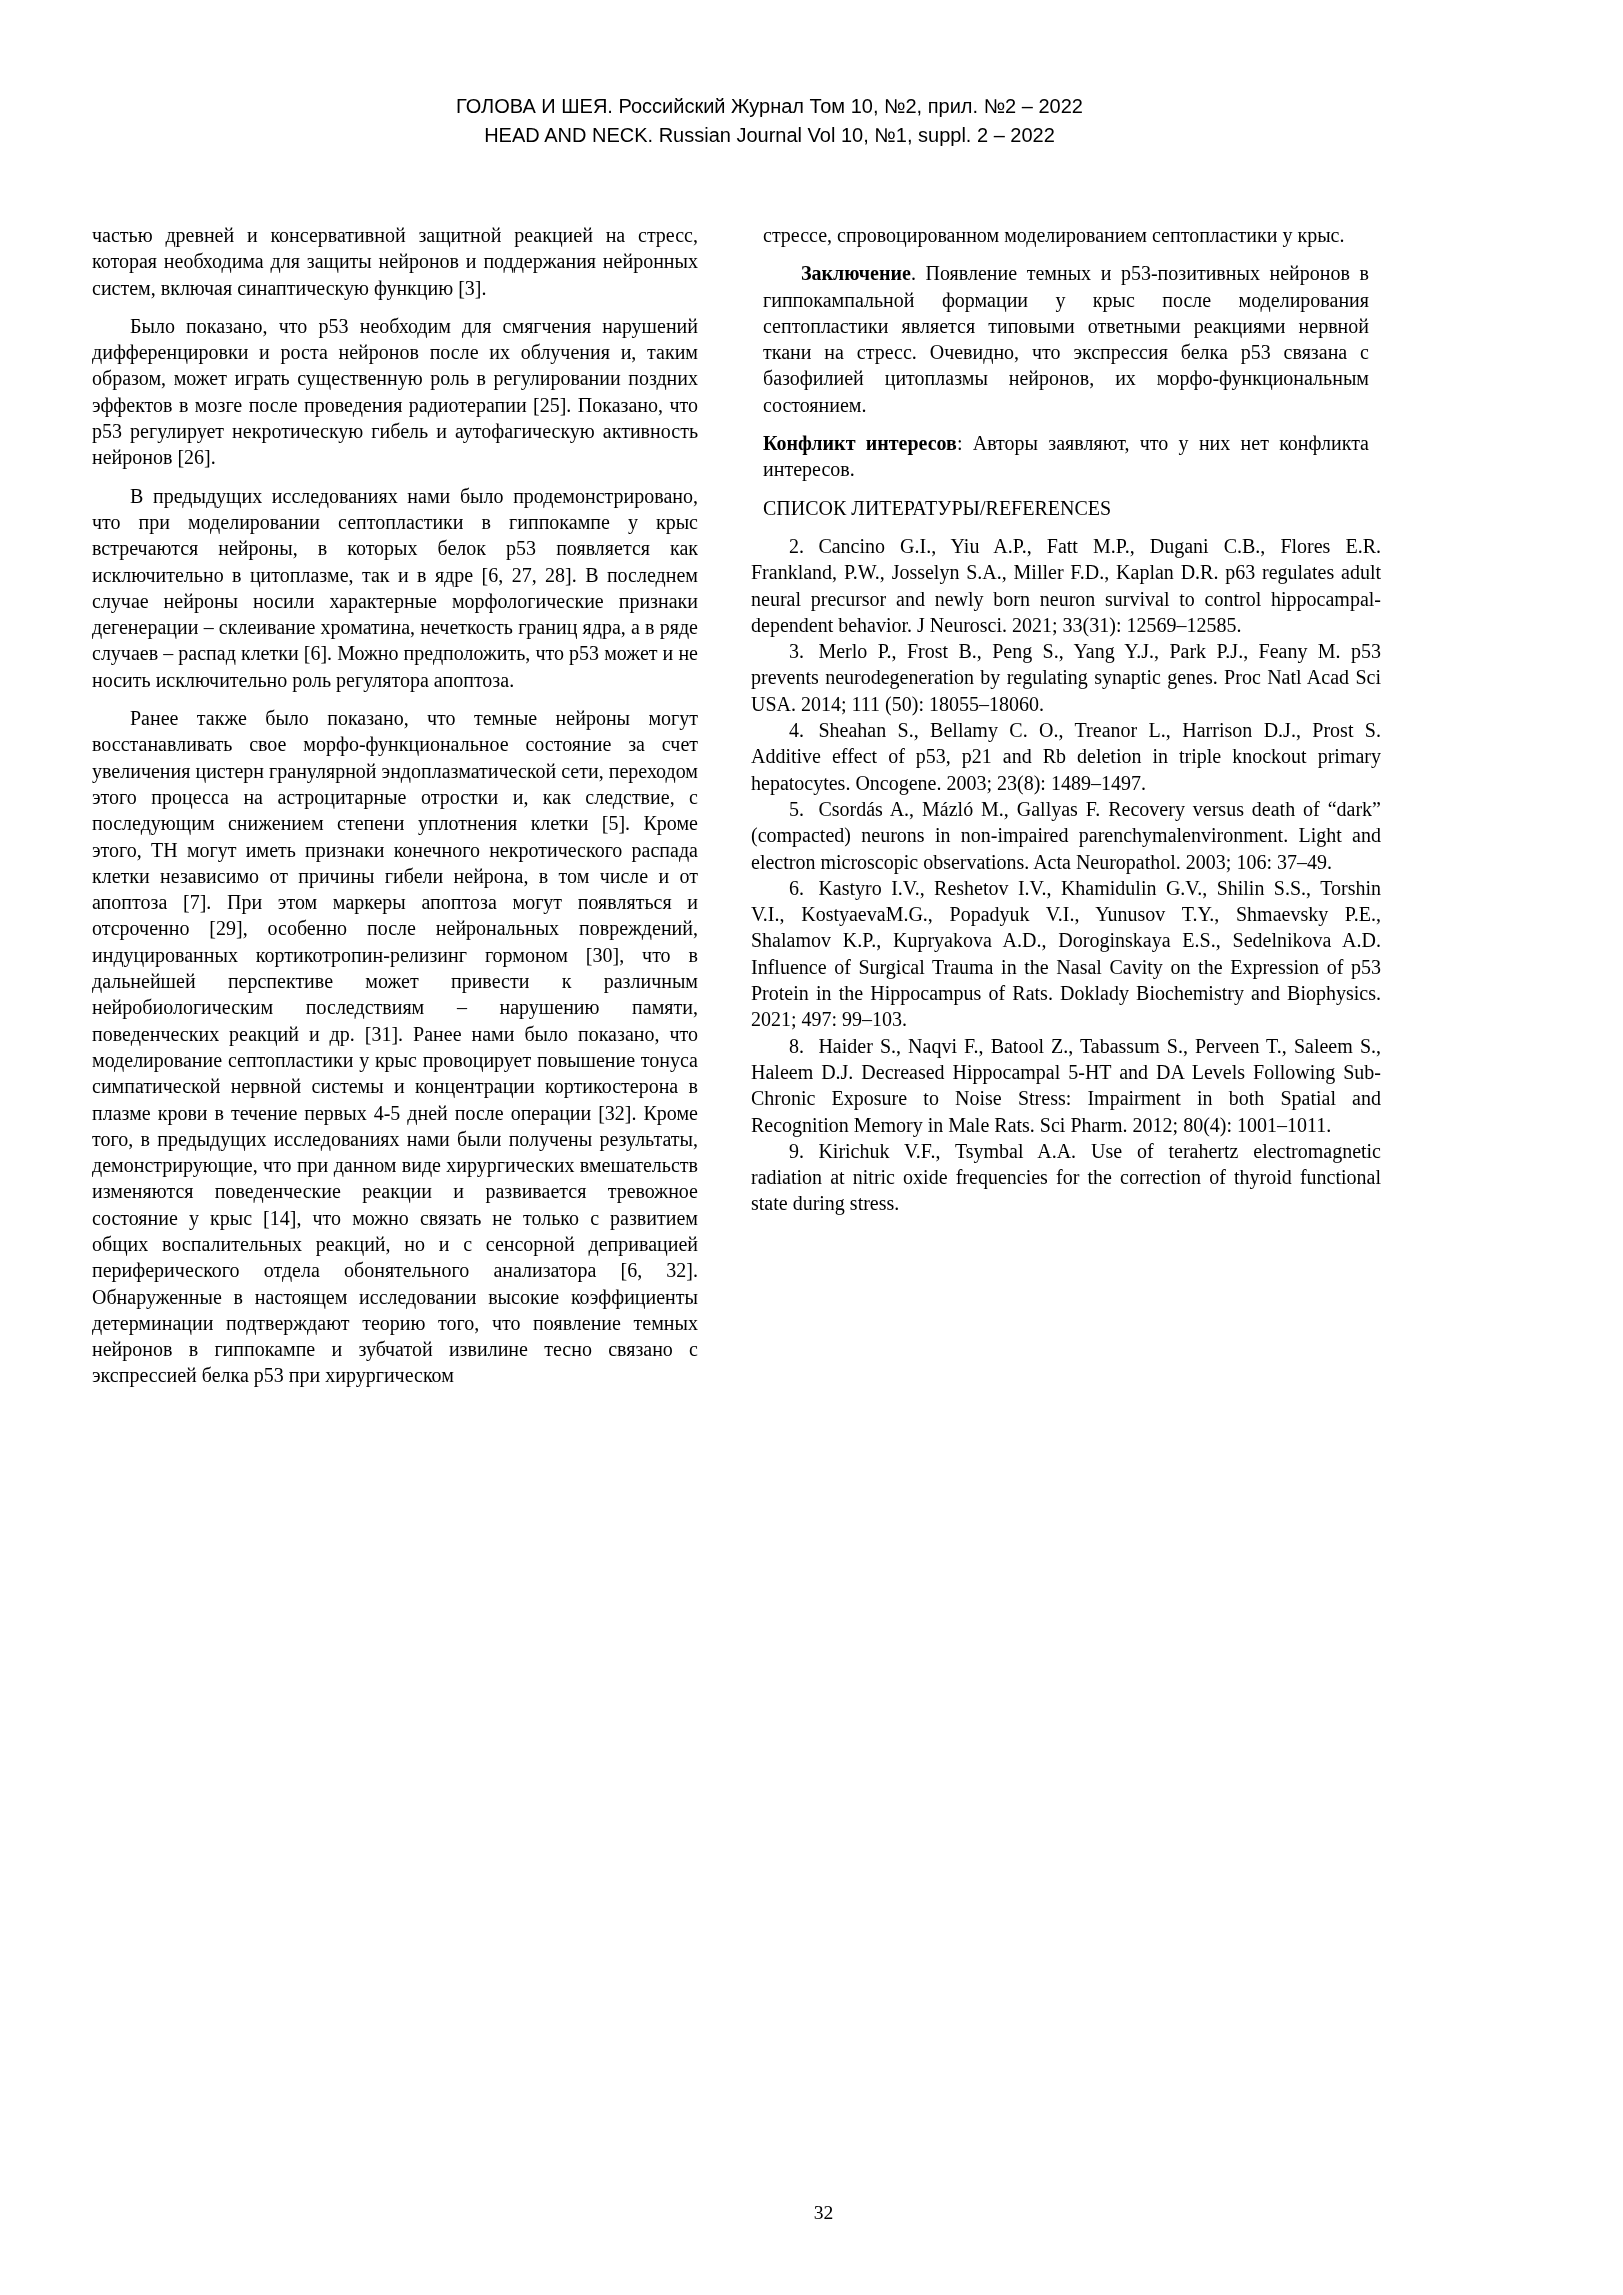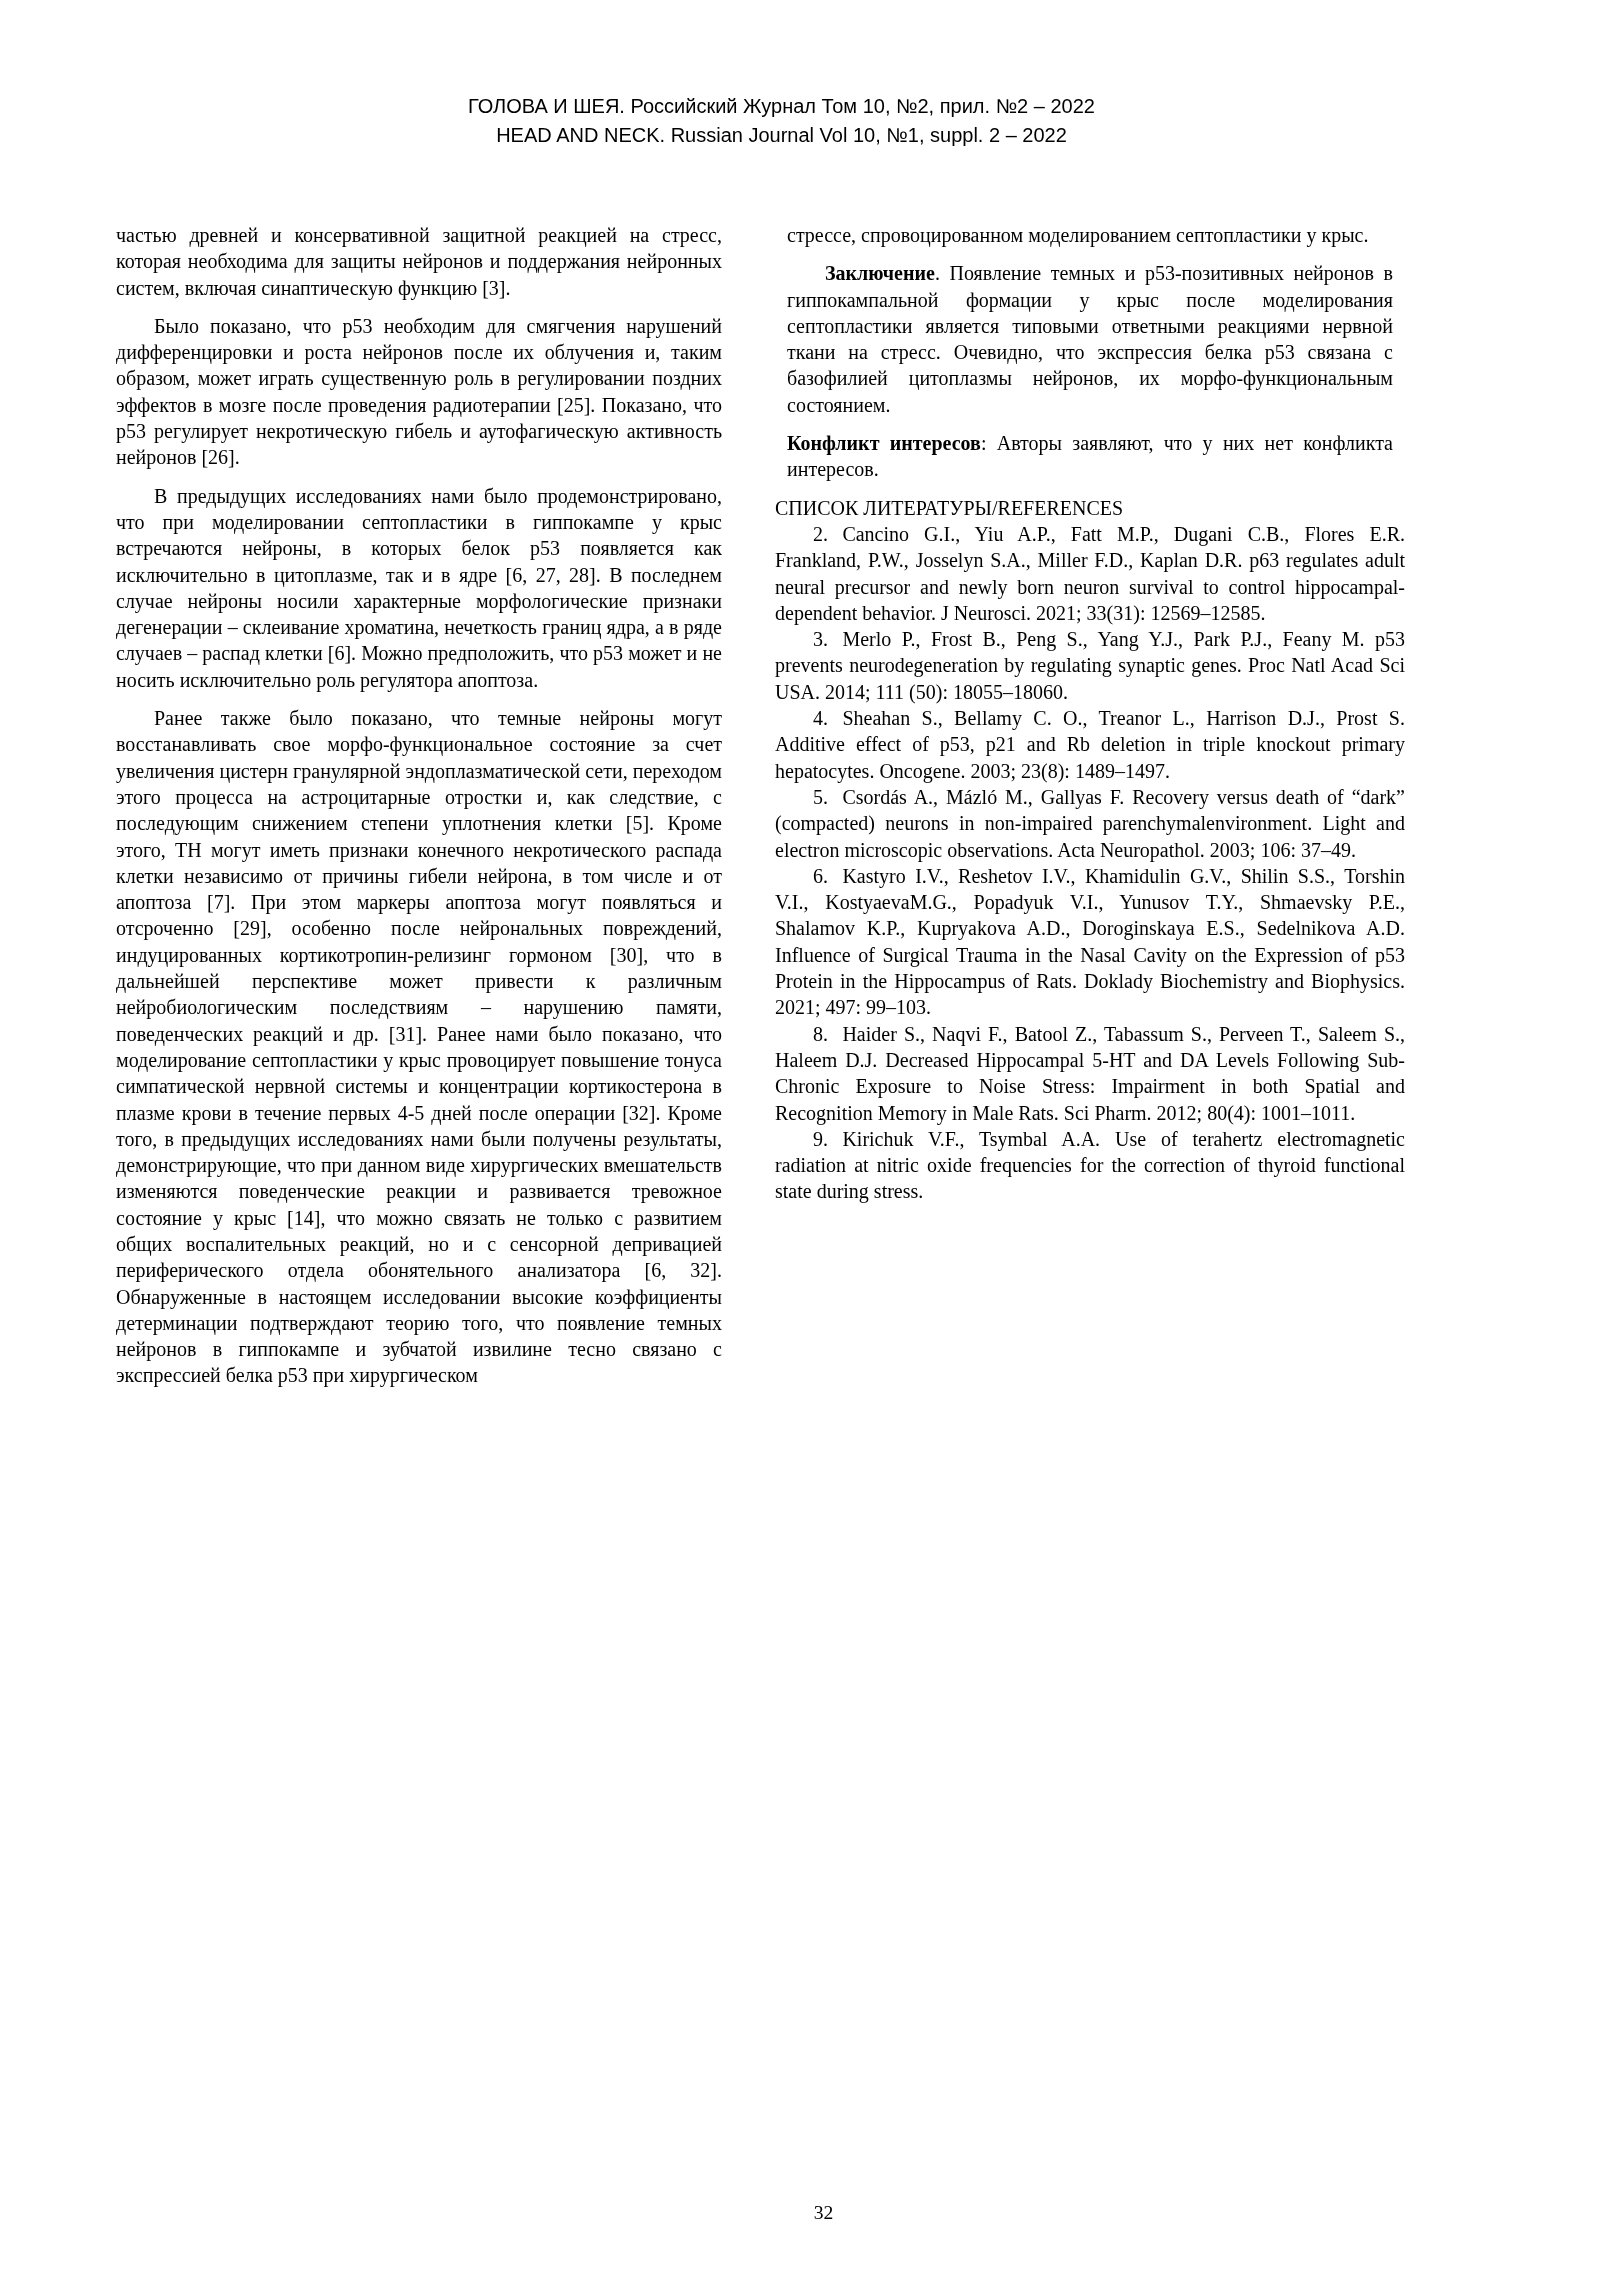--- a/index.html
+++ b/index.html
@@ -13,21 +13,21 @@
     font-family: "Liberation Serif", serif;
     color: #000000;
     position: relative;
   }
   .page {
     position: absolute;
     top: 0; left: 0;
     width: 1623px;
     height: 2295px;
     box-sizing: border-box;
-    padding: 92px 164px 79px 104px;
+    padding: 92px 164px 79px 80px;
   }
   .header {
     text-align: center;
     font-family: "Liberation Sans", sans-serif;
     font-size: 20px;
     line-height: 1.45;
     margin-bottom: 60px;
   }
   .header div {
     white-space: nowrap;
@@ -49,21 +49,21 @@
     margin: 12px;
   }
   p.indent {
     text-indent: 38px;
   }
   p.noindent {
     text-indent: 0;
   }
   .refhead {
     text-indent: 0;
-    margin: 0;
+    margin: 12px;
   }
   .ref {
     text-indent: 38px;
     margin: 0;
   }
   .ref .num {
     margin-right: 14.4px;
   }
   b { font-weight: bold; }
   .pagenum {

